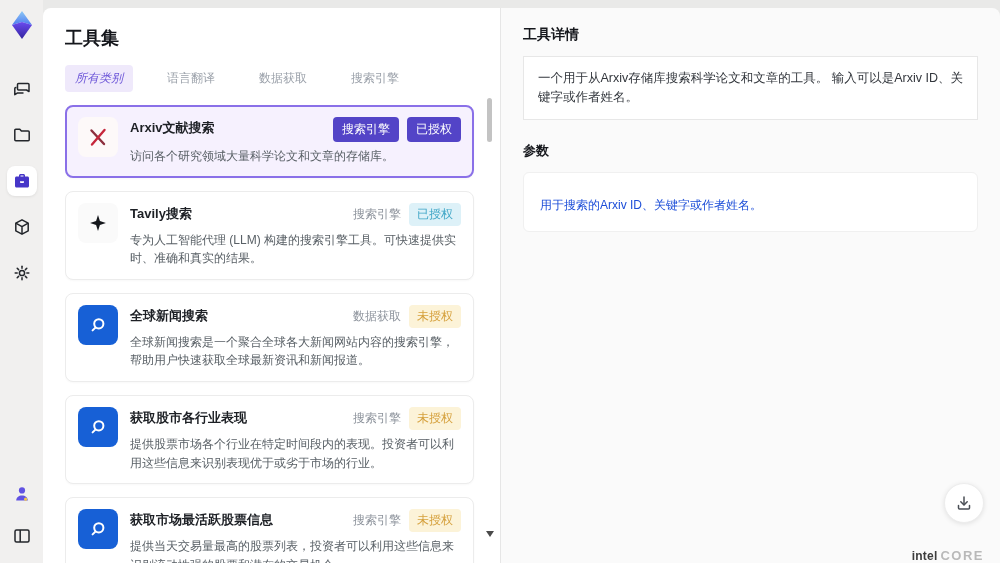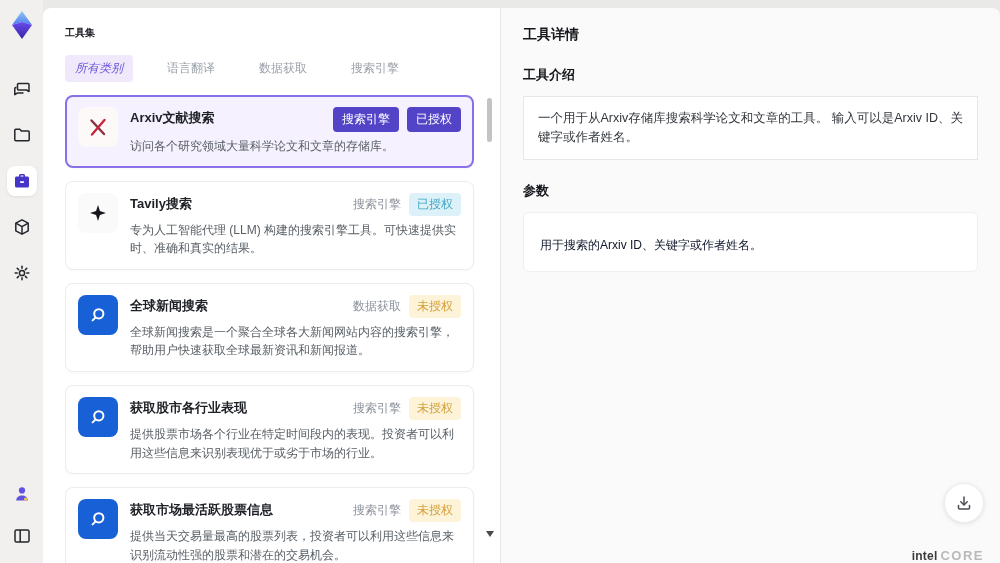--- a/index.html
+++ b/index.html
@@ -14,21 +14,21 @@
   .nav-item { width:30px; height:30px; border-radius:8px; display:flex; align-items:center; justify-content:center; cursor:pointer; }
   .nav-item.active { background:#ffffff; box-shadow:0 1px 3px rgba(0,0,0,.08); }
   .sidebar-bottom { margin-top:auto; display:flex; flex-direction:column; align-items:center; gap:12px; }
   .icon-svg { display:block; }
 
   
   .main { flex:1; display:flex; padding-top:8px; min-width:0; }
   .panel-left { width:457px; flex:none; background:#ffffff; border-radius:8px 0 0 0; padding:18px 24px 0 22px; position:relative; }
   .panel-right { flex:1; background:#fafafa; border-left:1px solid #e6e6e6; border-radius:0 8px 0 0; padding:18px 22px; position:relative; }
 
-  .page-title { font-size:10px; font-weight:bold; color:#15171c; }
+  .page-title { font-size:18px; font-weight:bold; color:#15171c; }
 
   
   .tabs { display:flex; align-items:center; gap:24px; margin:15px 0 13px; }
   .tab { font-size:12px; color:#9ba1aa; padding:5px 10px; border-radius:4px; cursor:pointer; white-space:nowrap; }
   .tab.active { background:#efe9fb; color:#6b54d8;font-style:italic; }
 
   
   .tool-list { height:calc(563px - 18px - 8px - 20px - 28px - 13px); overflow:hidden; padding-right:2px; }
   .tool-card { display:flex; gap:12px; border:1px solid #ececec; background:#fff; border-radius:8px; padding:11px 12px; margin-bottom:13px; box-shadow:0 1px 2px rgba(0,0,0,.03); cursor:pointer; }
   .tool-card.selected { border:2px solid #8a70e8; background:#f6f1fe; padding:10px 11px; }
@@ -55,21 +55,21 @@
   
   .section-h { font-size:13px; font-weight:bold; color:#15171c; }
   .detail-title { font-size:14px; font-weight:bold; color:#15171c; }
   .intro-box { margin-top:12px; background:#fff; border:1px solid #e7e7e7; border-radius:0; padding:12px 14px; font-size:12.5px; color:#32363c; line-height:1.5; }
   .mt22 { margin-top:22px; }
   .param-card { margin-top:12px; background:#fff; border:1px solid #f0f0f0; border-radius:6px; padding:15px 16px 17px; }
   .param-head { display:flex; align-items:baseline; gap:6px; }
   .param-name { font-size:13px; font-weight:bold; color:#1d2025; }
   .param-type { font-size:11px; color:#9aa0a8; }
   .param-required { font-size:11px; color:#e34d63; }
-  .param-desc { font-size:12px; color:#0f172a; margin-top:9px; }
+  .param-desc { font-size:12px; color:#1d4ed8; margin-top:9px; }
 
   
   .download-btn { position:absolute; right:16px; bottom:40px; width:40px; height:40px; border-radius:50%; background:#fff; border:1px solid #ededed; box-shadow:0 1px 5px rgba(0,0,0,.10); display:flex; align-items:center; justify-content:center; cursor:pointer; }
   .intel-brand { position:absolute; right:16px; bottom:0; display:flex; align-items:baseline; gap:3px; cursor:default; }
   .intel-word { font-size:12px; font-weight:bold; color:#3c3c3c; letter-spacing:0.2px; }
   .core-word { font-size:13px; font-weight:600; color:#b9b9b9; letter-spacing:1.5px; }
 </style>
 </head>
 <body>
 
@@ -260,21 +260,20 @@
 
       <div class="scrollbar">
         <div class="scroll-thumb"></div>
         <div class="scroll-arrow"></div>
       </div>
     </div>
 
     <div class="panel-right">
       <div class="detail-title">工具详情</div>
 
-      <div class="section-h mt22">工具介绍</div>
       <div class="intro-box">一个用于从Arxiv存储库搜索科学论文和文章的工具。 输入可以是Arxiv ID、关键字或作者姓名。</div>
 
       <div class="section-h mt22">参数</div>
       <div class="param-card">
         <div class="param-desc">用于搜索的Arxiv ID、关键字或作者姓名。</div>
       </div>
 
       <div class="download-btn">
         <svg width="18" height="18" viewBox="0 0 18 18" fill="none" stroke="#4a4e55" stroke-width="1.5" stroke-linecap="round" stroke-linejoin="round">
           <line x1="9" y1="3" x2="9" y2="10.5"></line>

